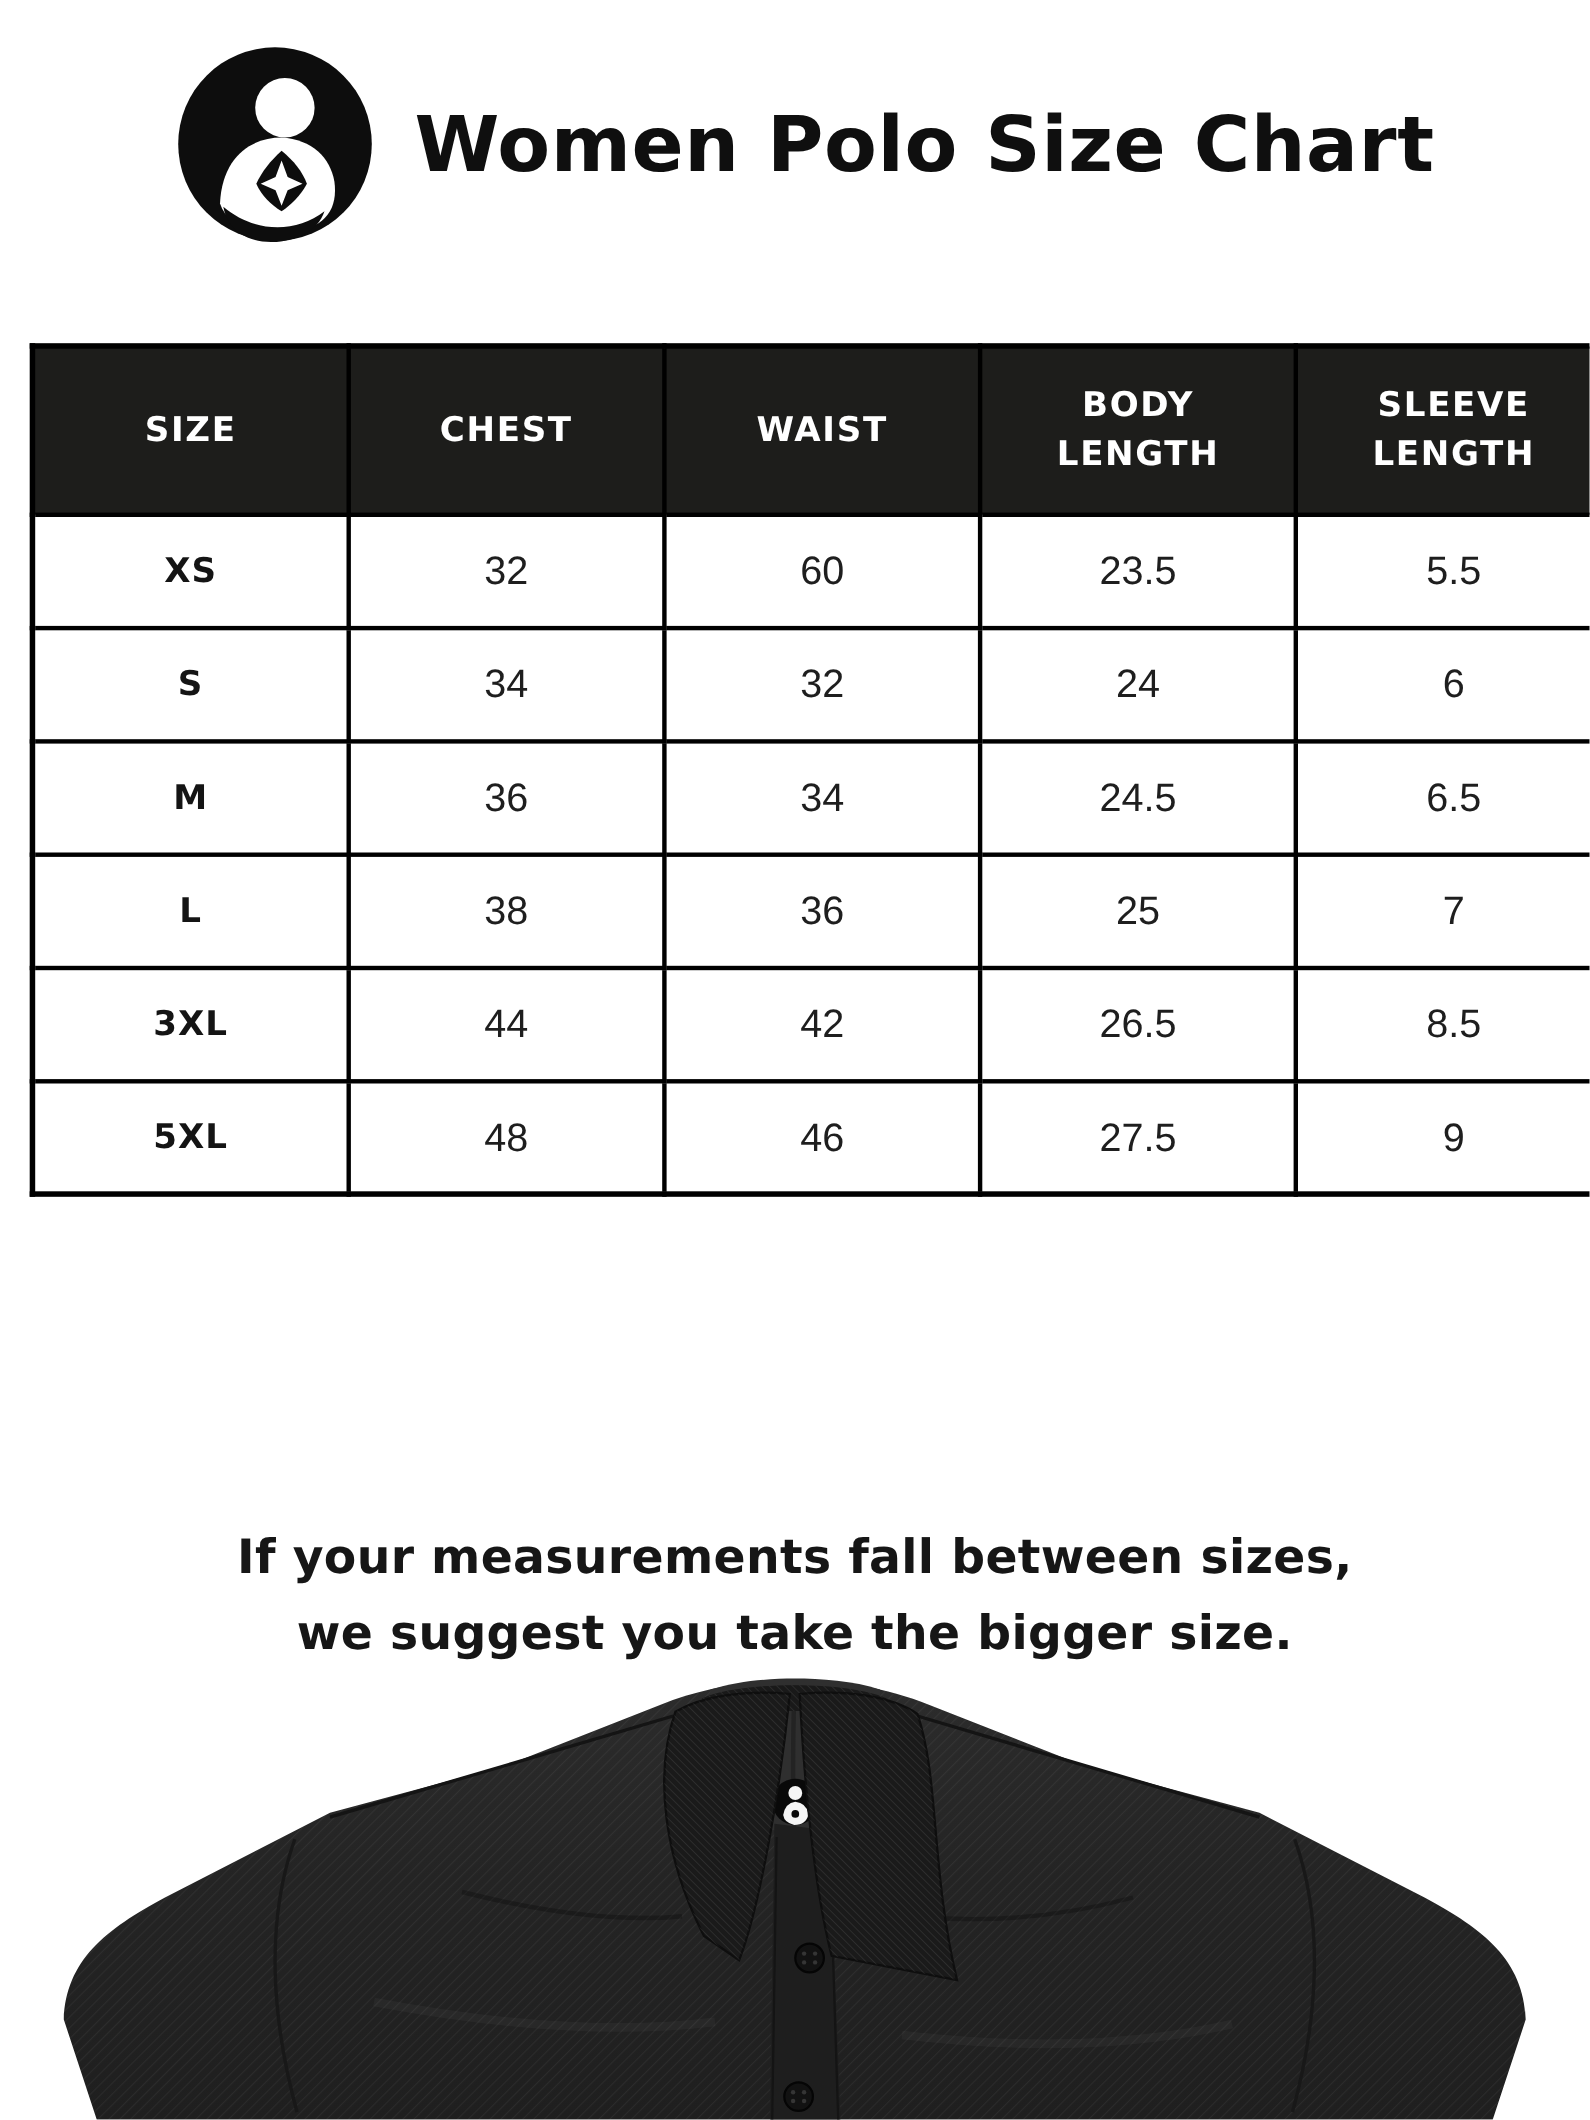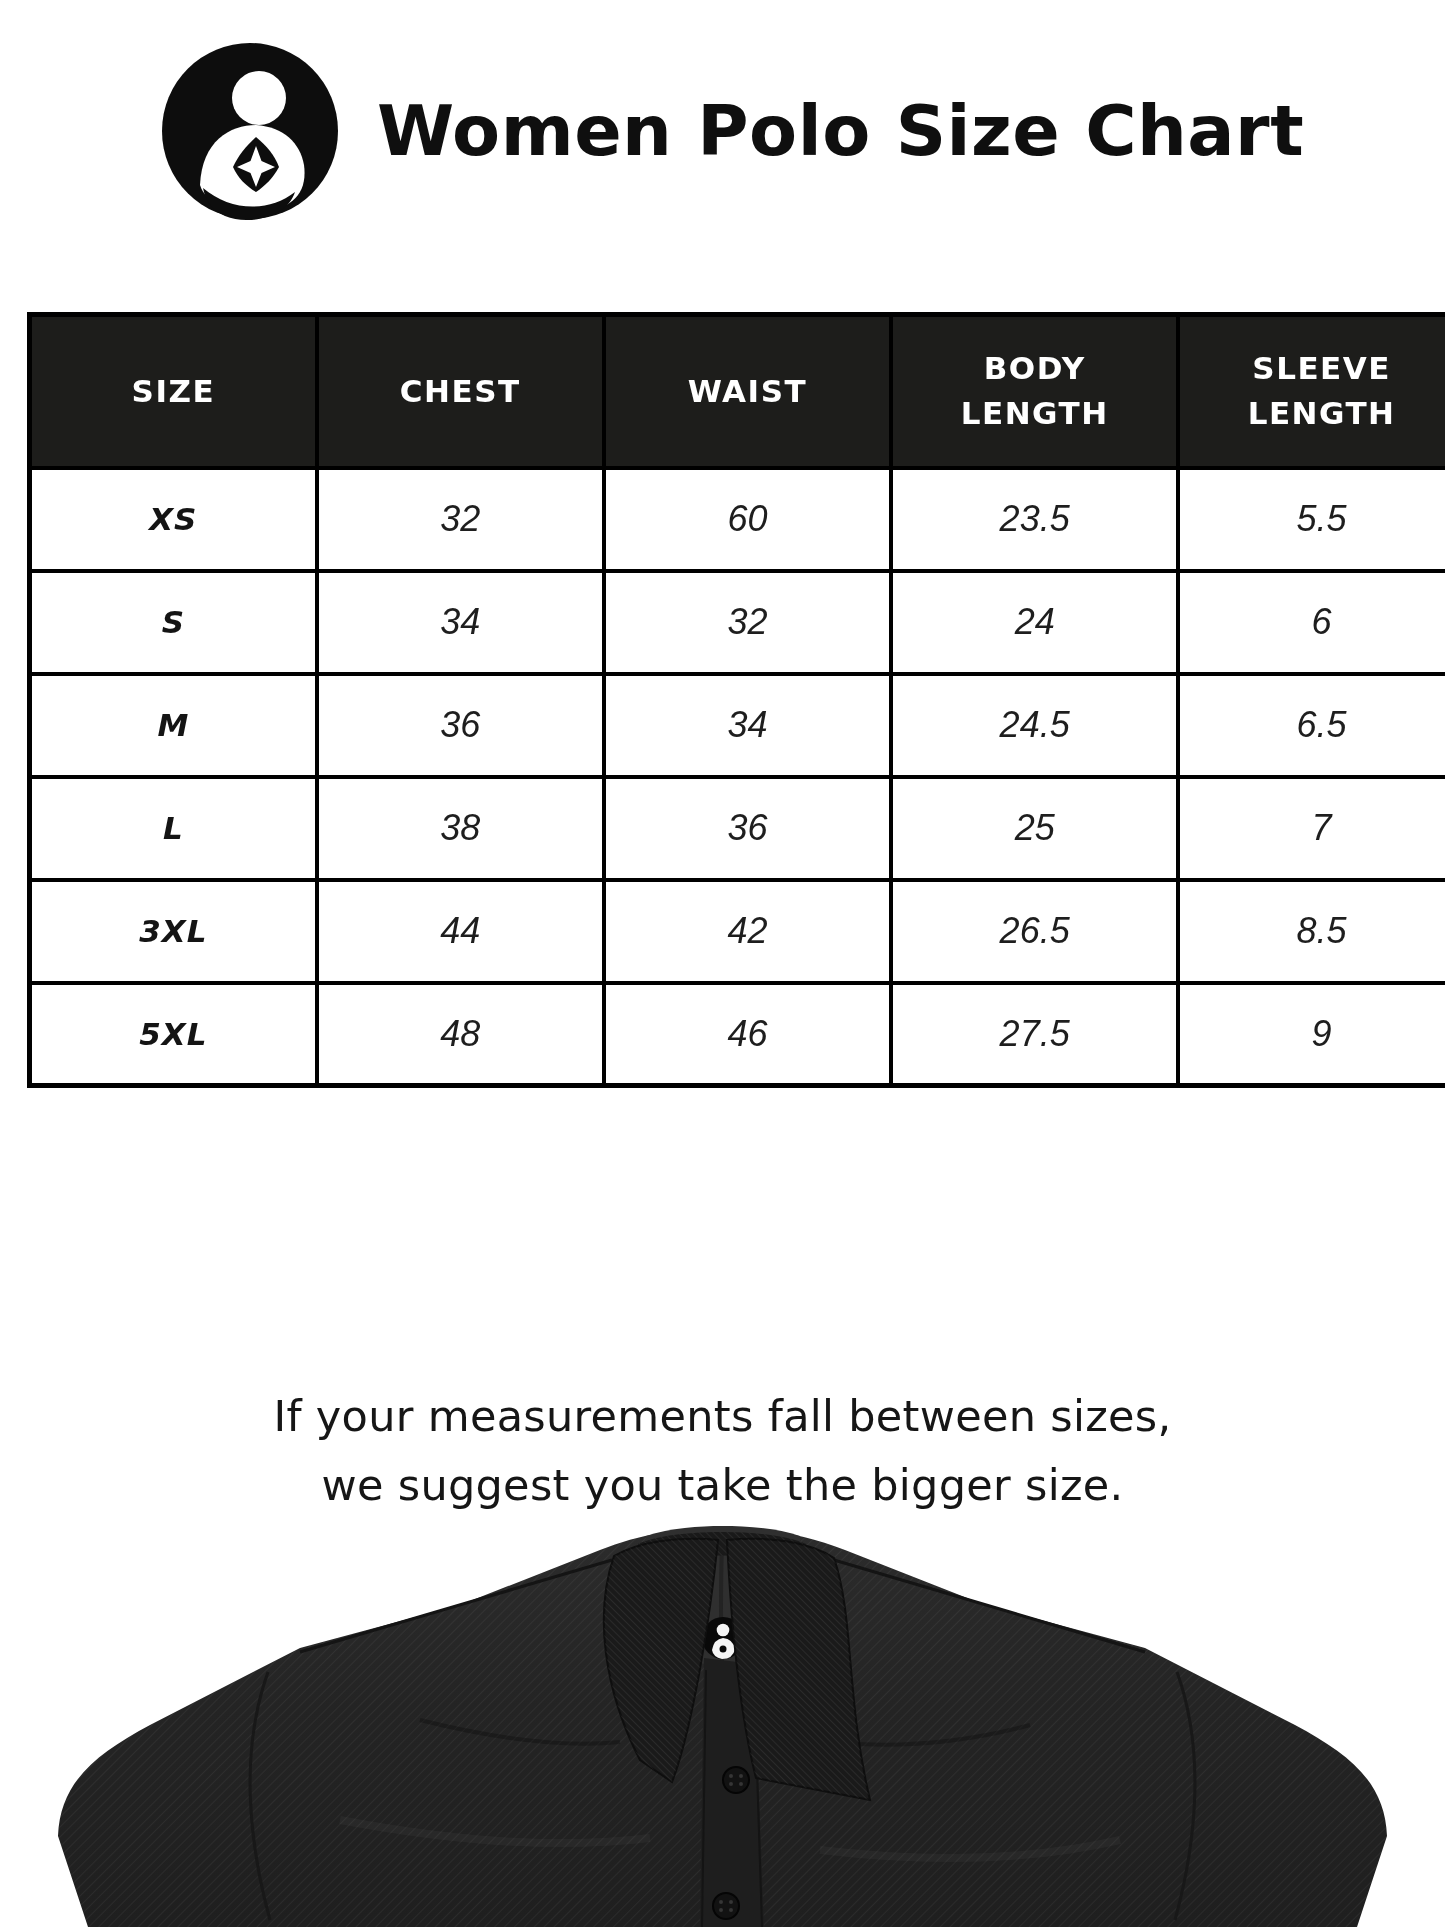--- a/index.html
+++ b/index.html
@@ -61,37 +61,36 @@
     height: 103px;
     background: #ffffff;
     text-align: center;
     vertical-align: middle;
     border: 4px solid #000;
     font-family: "Liberation Sans", sans-serif;
     font-size: 36px;
     font-weight: 400;
     color: #1e1e1e;
     padding: 0;
-    font-style: italic;
   }
   table.size-table td.size-cell {
     font-family: "DejaVu Sans", sans-serif;
     font-size: 31px;
     font-weight: 700;
     letter-spacing: 1px;
     color: #141414;
   }
 
   
   .fit-note {
     position: absolute;
     top: 1382px; left: 0; right: 0;
     text-align: center;
     font-size: 43px;
-    font-weight: 400;
+    font-weight: 700;
     color: #161616;
     line-height: 1.6;
     letter-spacing: 0.3px;
   }
 
   
   .polo-figure {
     position: absolute;
     left: 0; top: 1520px;
     width: 1445px; height: 407px;

